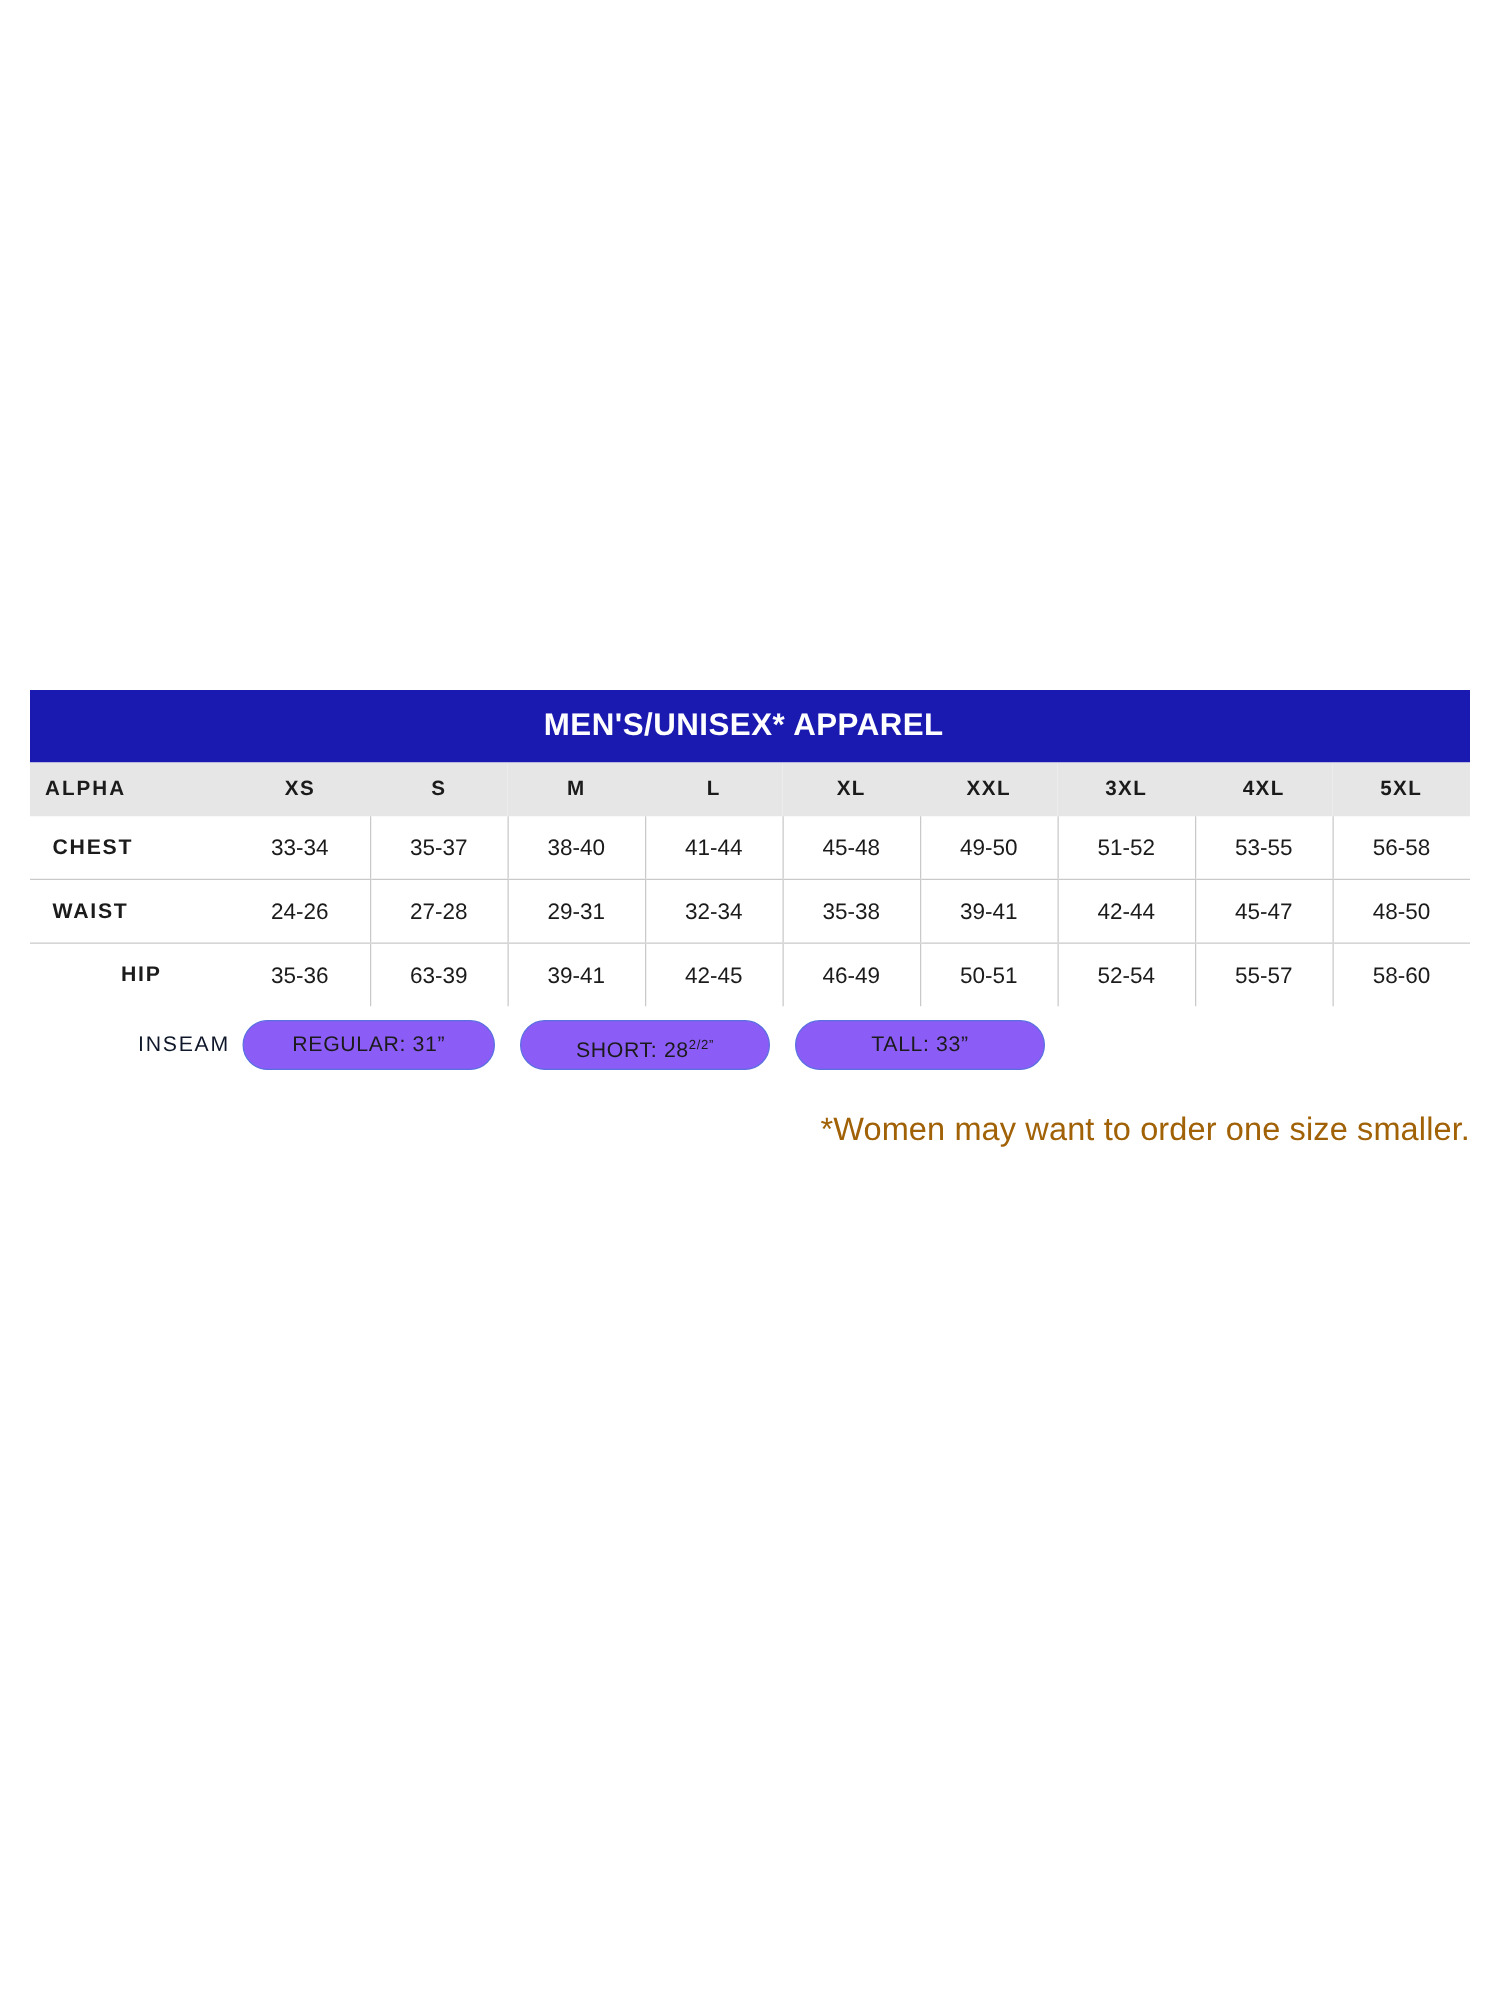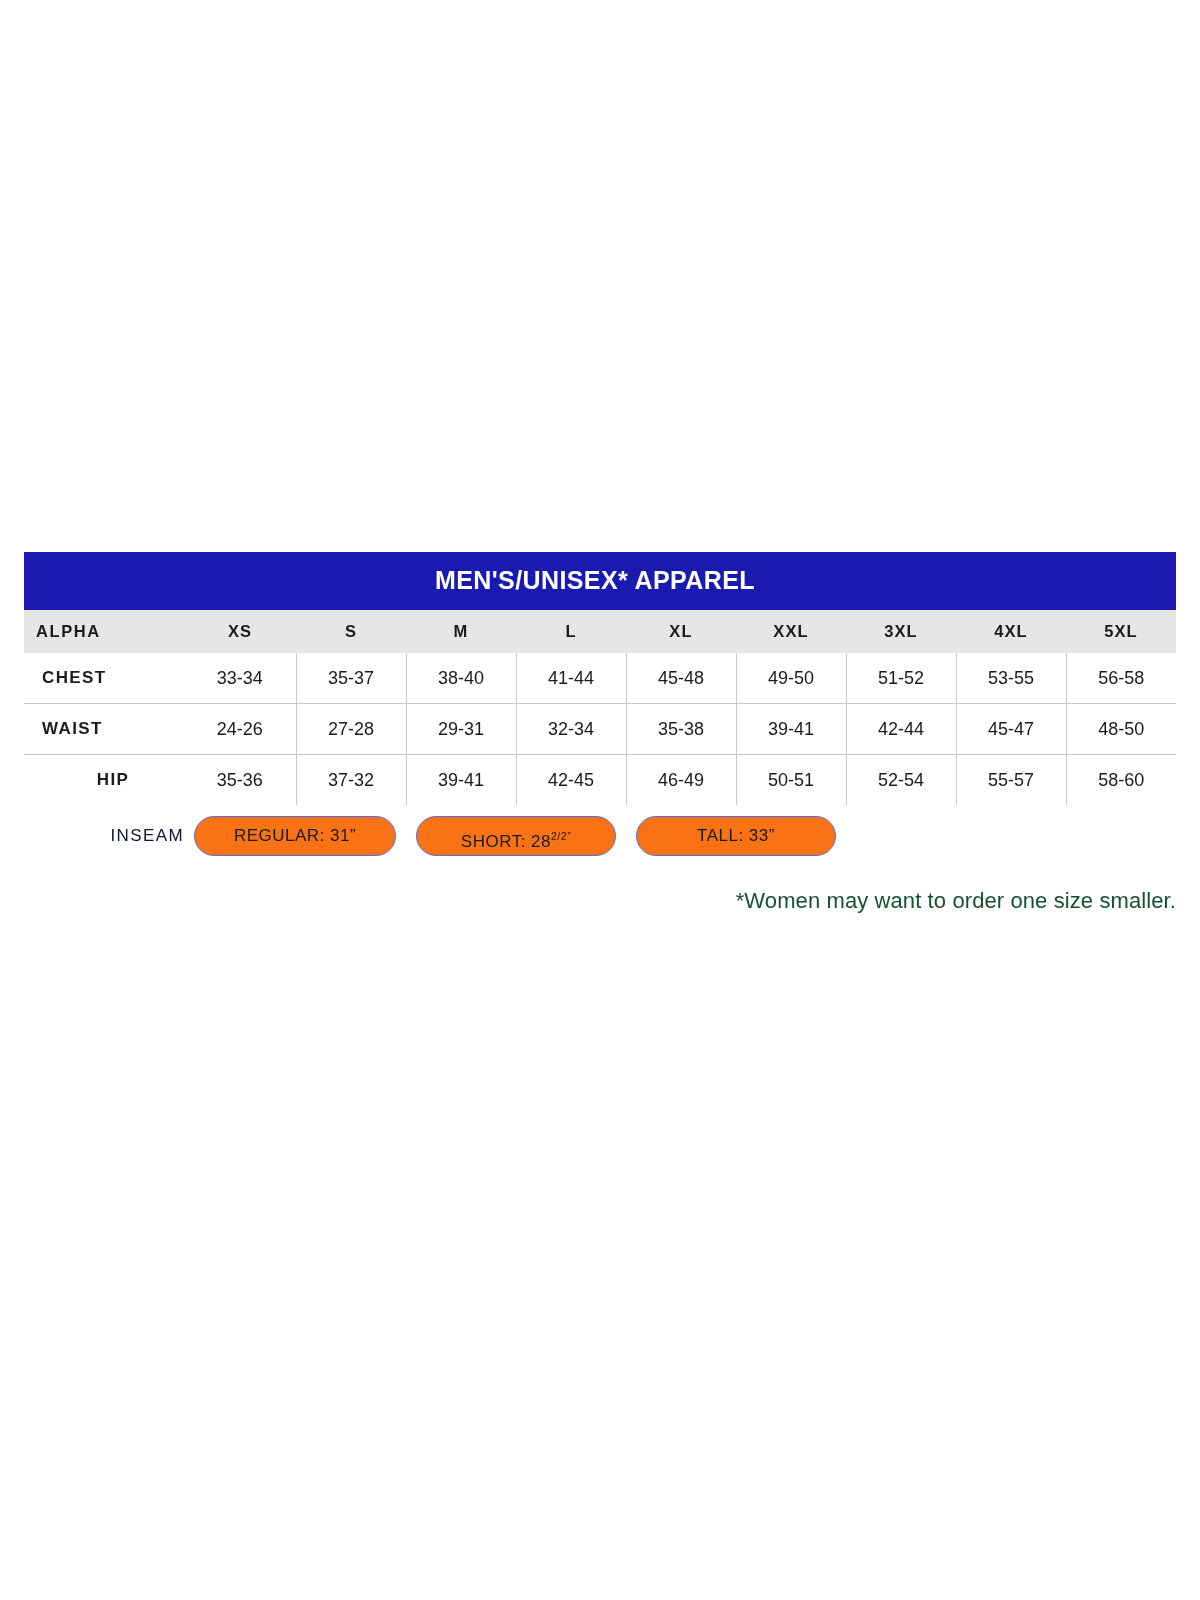--- a/index.html
+++ b/index.html
@@ -102,41 +102,41 @@
     color: #0f172a;
   }
 
   .pill-cell {
     padding: 0 !important;
   }
   .pill {
     display: block;
     margin: 0 10px;
     border: 1.5px solid #5a6fe0;
-    background: #f97316;
+    background: #8b5cf6;
     border-radius: 24px;
     height: 38px;
     line-height: 38px;
     text-align: center;
     font-size: 17px;
     letter-spacing: 0.5px;
     color: #1b1b1b;
     white-space: nowrap;
   }
   .pill sup {
     font-size: 10.5px;
     vertical-align: super;
   }
 
   .footnote {
     position: absolute;
     right: 24px;
     top: 888px;
-    font-size: 22px;
-    color: #14532d;
+    font-size: 26px;
+    color: #a16207;
     letter-spacing: 0.1px;
   }
 </style>
 </head>
 <body>
 
 <div id="page">
 
   <div class="chart-wrap">
 
@@ -192,21 +192,21 @@
         <td>35-38</td>
         <td>39-41</td>
         <td>42-44</td>
         <td>45-47</td>
         <td>48-50</td>
       </tr>
 
       <tr class="data-row last">
         <td class="rowlabel">HIP</td>
         <td class="first-val">35-36</td>
-        <td>37-32</td>
+        <td>63-39</td>
         <td>39-41</td>
         <td>42-45</td>
         <td>46-49</td>
         <td>50-51</td>
         <td>52-54</td>
         <td>55-57</td>
         <td>58-60</td>
       </tr>
 
       <tr class="inseam-row">

